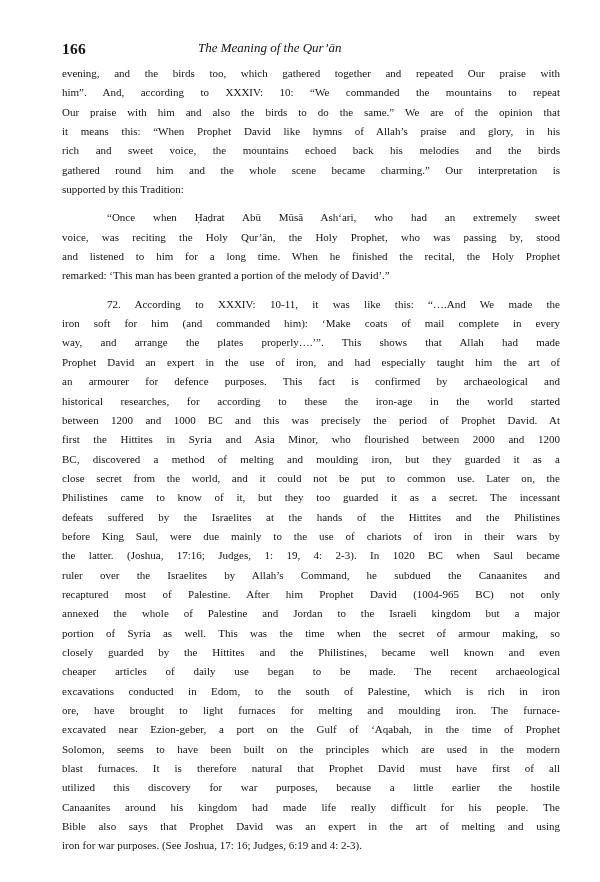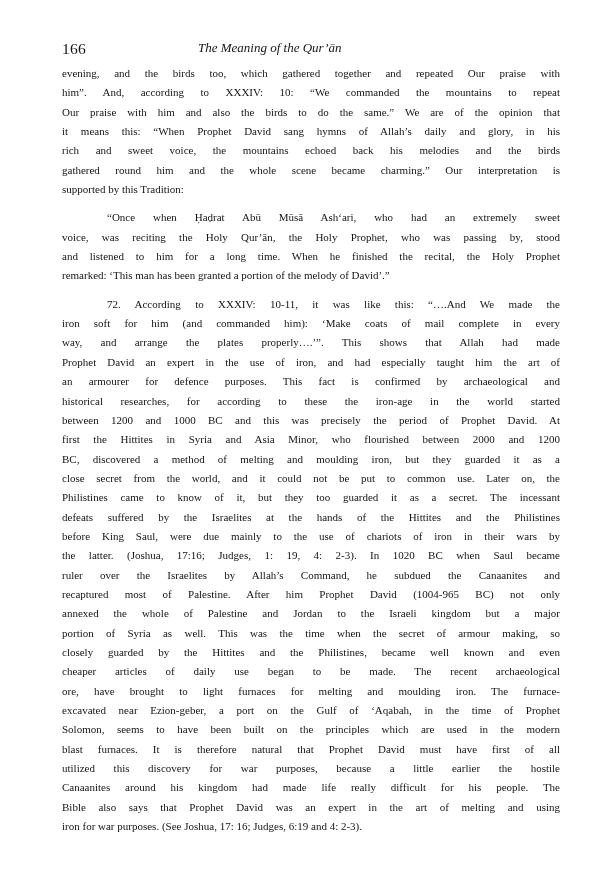--- a/index.html
+++ b/index.html
@@ -26,21 +26,21 @@
       top: 40px;
       left: 0;
       width: 498px;
       height: 20px;
     }
     .page-number {
       position: absolute;
       left: 0;
       top: 0;
       font-size: 15.5px;
-      font-weight: normal;
+      font-weight: bold;
       letter-spacing: 0.2px;
     }
     .running-title {
       position: absolute;
       left: 136px;
       top: 0;
       font-size: 13px;
       font-style: italic;
     }
     .body-text {
@@ -84,21 +84,21 @@
   <div class="header">
     <span class="page-number">166</span>
     <span class="running-title">The Meaning of the Qur’ān</span>
   </div>
 
   <div class="body-text">
     <p id="p0">
         <span class="line">evening, and the birds too, which gathered together and repeated Our praise with</span>
         <span class="line">him”. And, according to XXXIV: 10: “We commanded the mountains to repeat</span>
         <span class="line">Our praise with him and also the birds to do the same.” We are of the opinion that</span>
-        <span class="line">it means this: “When Prophet David sang hymns of Allah’s daily and glory, in his</span>
+        <span class="line">it means this: “When Prophet David like hymns of Allah’s praise and glory, in his</span>
         <span class="line">rich and sweet voice, the mountains echoed back his melodies and the birds</span>
         <span class="line">gathered round him and the whole scene became charming.” Our interpretation is</span>
         <span class="line last">supported by this Tradition:</span>
       </p>
     <p id="p1" class="quote">
         <span class="line indent">“Once when Ḥaḍrat Abū Mūsā Ash‘ari, who had an extremely sweet</span>
         <span class="line">voice, was reciting the Holy Qur’ān, the Holy Prophet, who was passing by, stood</span>
         <span class="line">and listened to him for a long time. When he finished the recital, the Holy Prophet</span>
         <span class="line last">remarked: ‘This man has been granted a portion of the melody of David’.”</span>
       </p>
@@ -116,20 +116,21 @@
         <span class="line">Philistines came to know of it, but they too guarded it as a secret. The incessant</span>
         <span class="line">defeats suffered by the Israelites at the hands of the Hittites and the Philistines</span>
         <span class="line">before King Saul, were due mainly to the use of chariots of iron in their wars by</span>
         <span class="line">the latter. (Joshua, 17:16; Judges, 1: 19, 4: 2-3). In 1020 BC when Saul became</span>
         <span class="line">ruler over the Israelites by Allah’s Command, he subdued the Canaanites and</span>
         <span class="line">recaptured most of Palestine. After him Prophet David (1004-965 BC) not only</span>
         <span class="line">annexed the whole of Palestine and Jordan to the Israeli kingdom but a major</span>
         <span class="line">portion of Syria as well. This was the time when the secret of armour making, so</span>
         <span class="line">closely guarded by the Hittites and the Philistines, became well known and even</span>
         <span class="line">cheaper articles of daily use began to be made. The recent archaeological</span>
+        <span class="line">excavations conducted in Edom, to the south of Palestine, which is rich in iron</span>
         <span class="line">ore, have brought to light furnaces for melting and moulding iron. The furnace-</span>
         <span class="line">excavated near Ezion-geber, a port on the Gulf of ‘Aqabah, in the time of Prophet</span>
         <span class="line">Solomon, seems to have been built on the principles which are used in the modern</span>
         <span class="line">blast furnaces. It is therefore natural that Prophet David must have first of all</span>
         <span class="line">utilized this discovery for war purposes, because a little earlier the hostile</span>
         <span class="line">Canaanites around his kingdom had made life really difficult for his people. The</span>
         <span class="line">Bible also says that Prophet David was an expert in the art of melting and using</span>
         <span class="line last">iron for war purposes. (See Joshua, 17: 16; Judges, 6:19 and 4: 2-3).</span>
       </p>
   </div>

